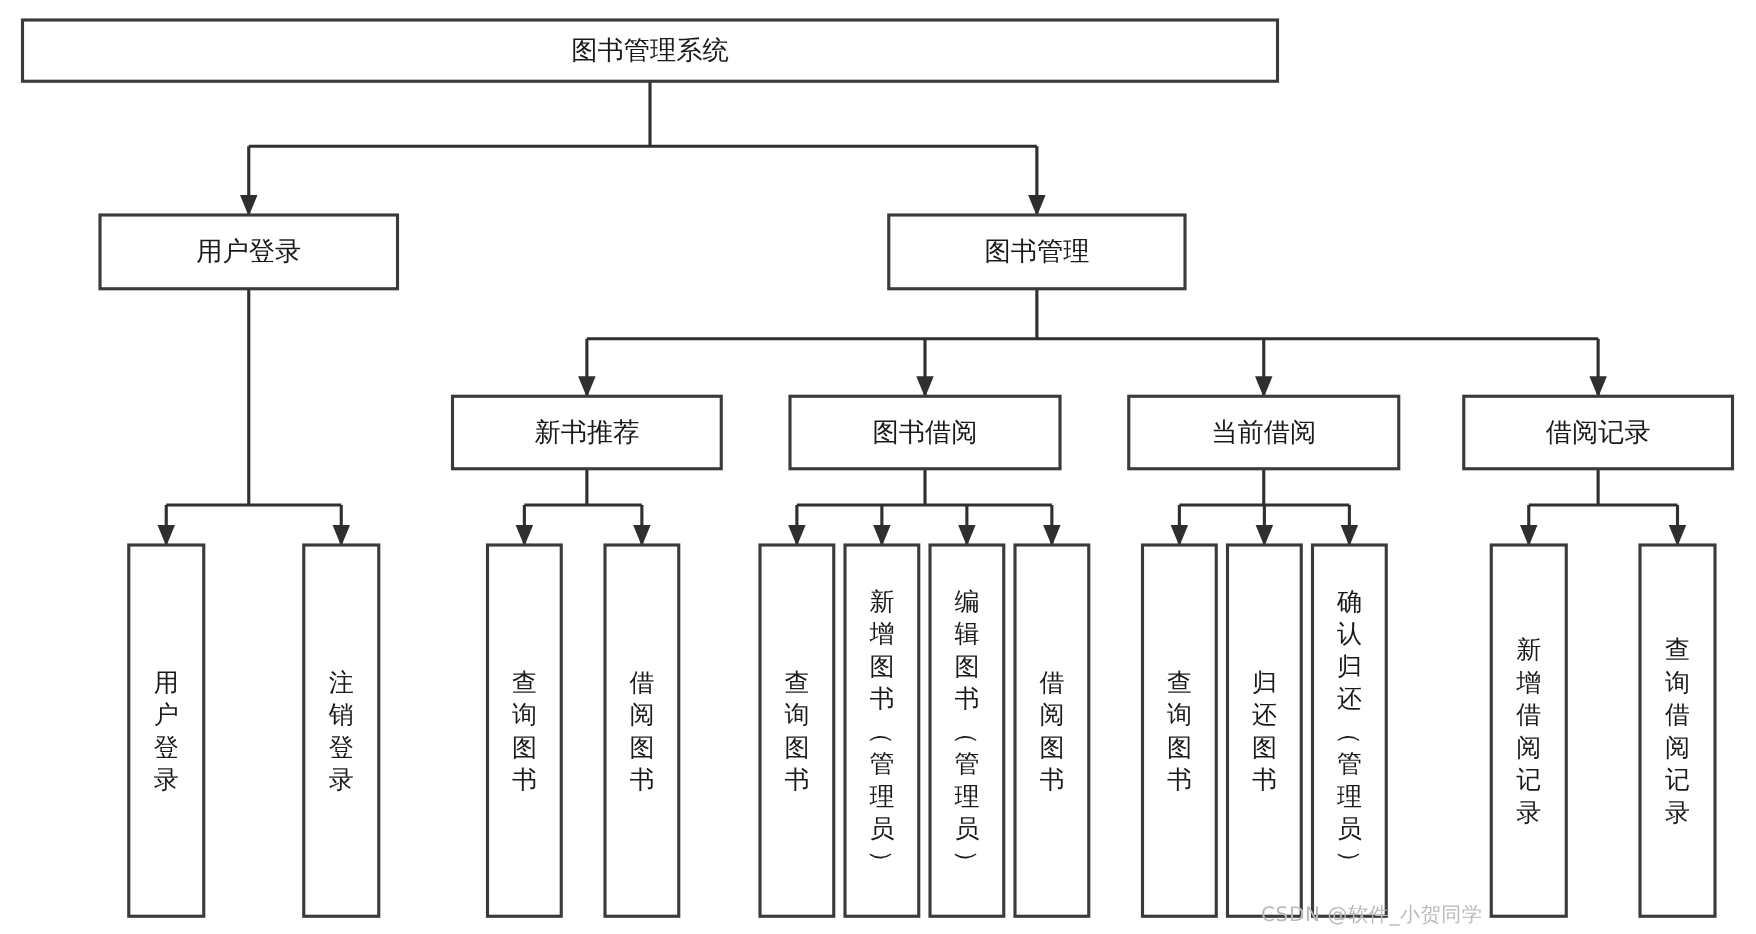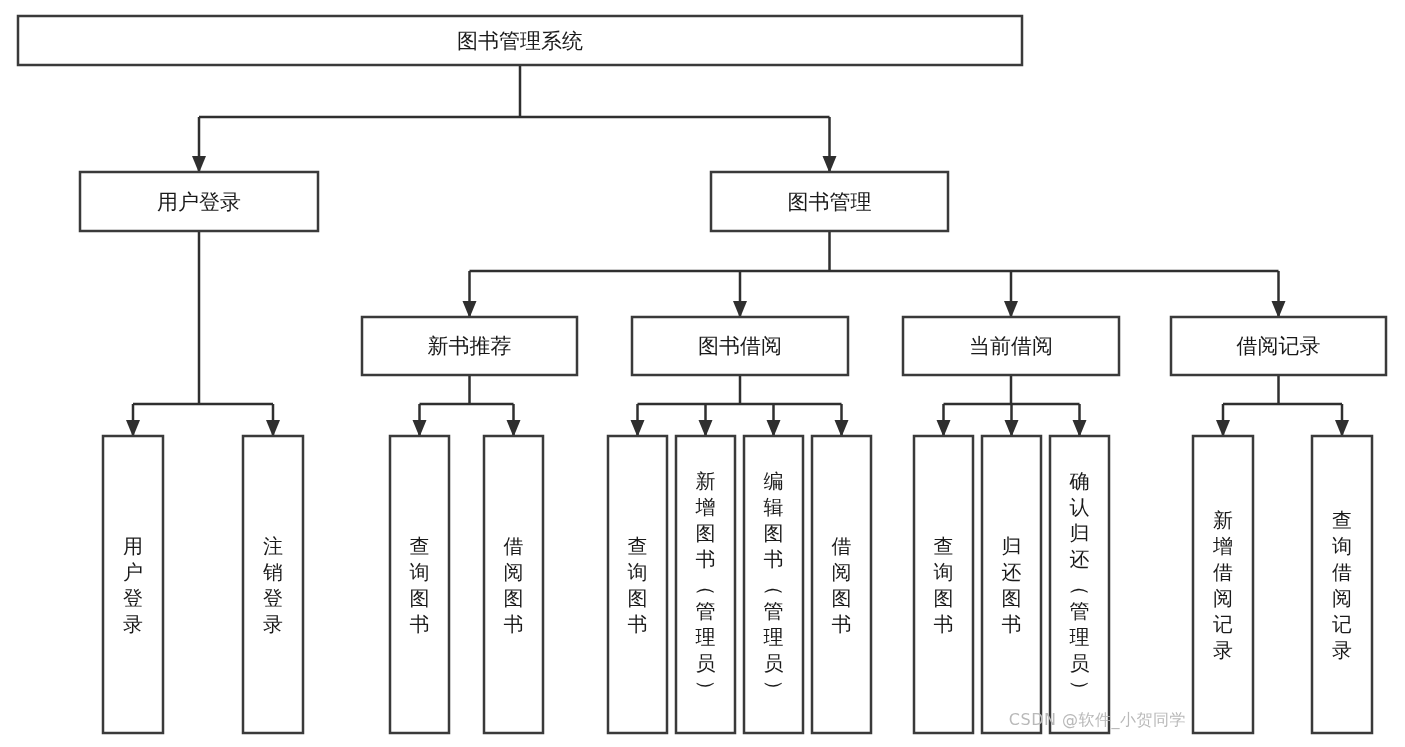--- a/index.html
+++ b/index.html
@@ -50,21 +50,21 @@
   }
   .node-label-v {
     font-family: "DejaVu Sans", "Liberation Sans", sans-serif;
     font-size: 20px;
     fill: #1a1a1a;
     text-anchor: middle;
   }
   .watermark {
     position: absolute;
     right: 12px;
-    bottom: 16px;
+    bottom: 4px;
     font-family: "DejaVu Sans", "Liberation Sans", sans-serif;
     font-size: 16px;
     color: #b9b9b9;
     letter-spacing: 0.5px;
     white-space: nowrap;
     user-select: none;
   }
 </style>
 </head>
 <body>

